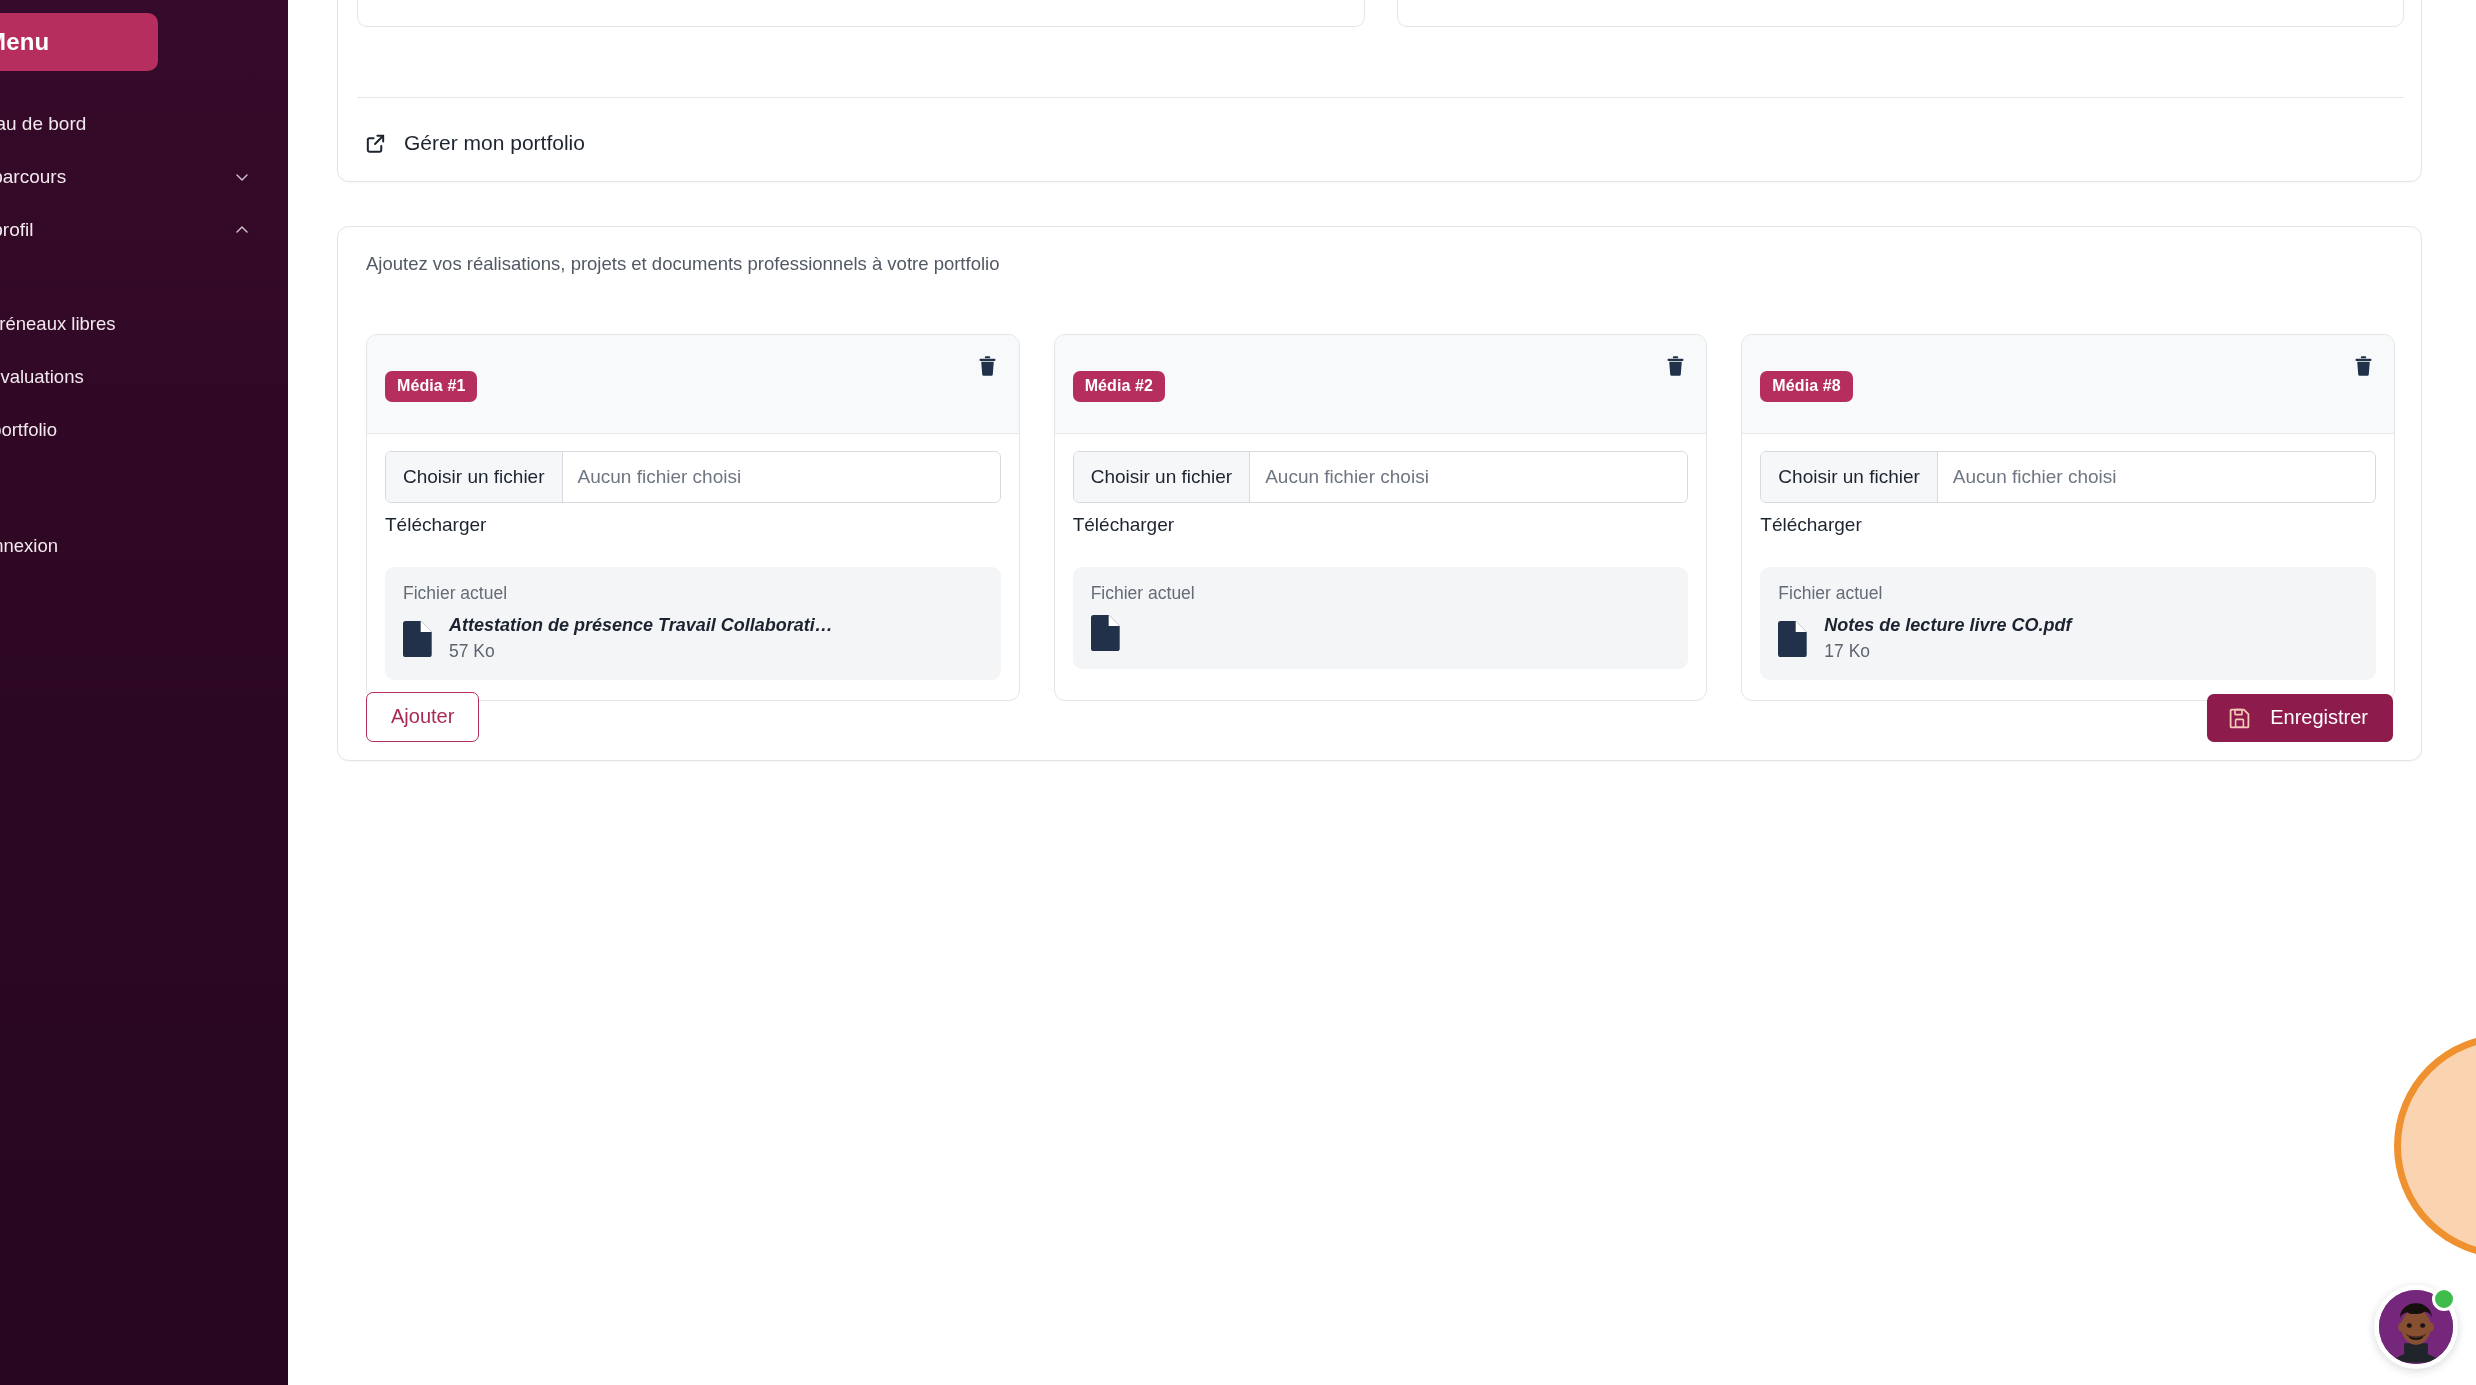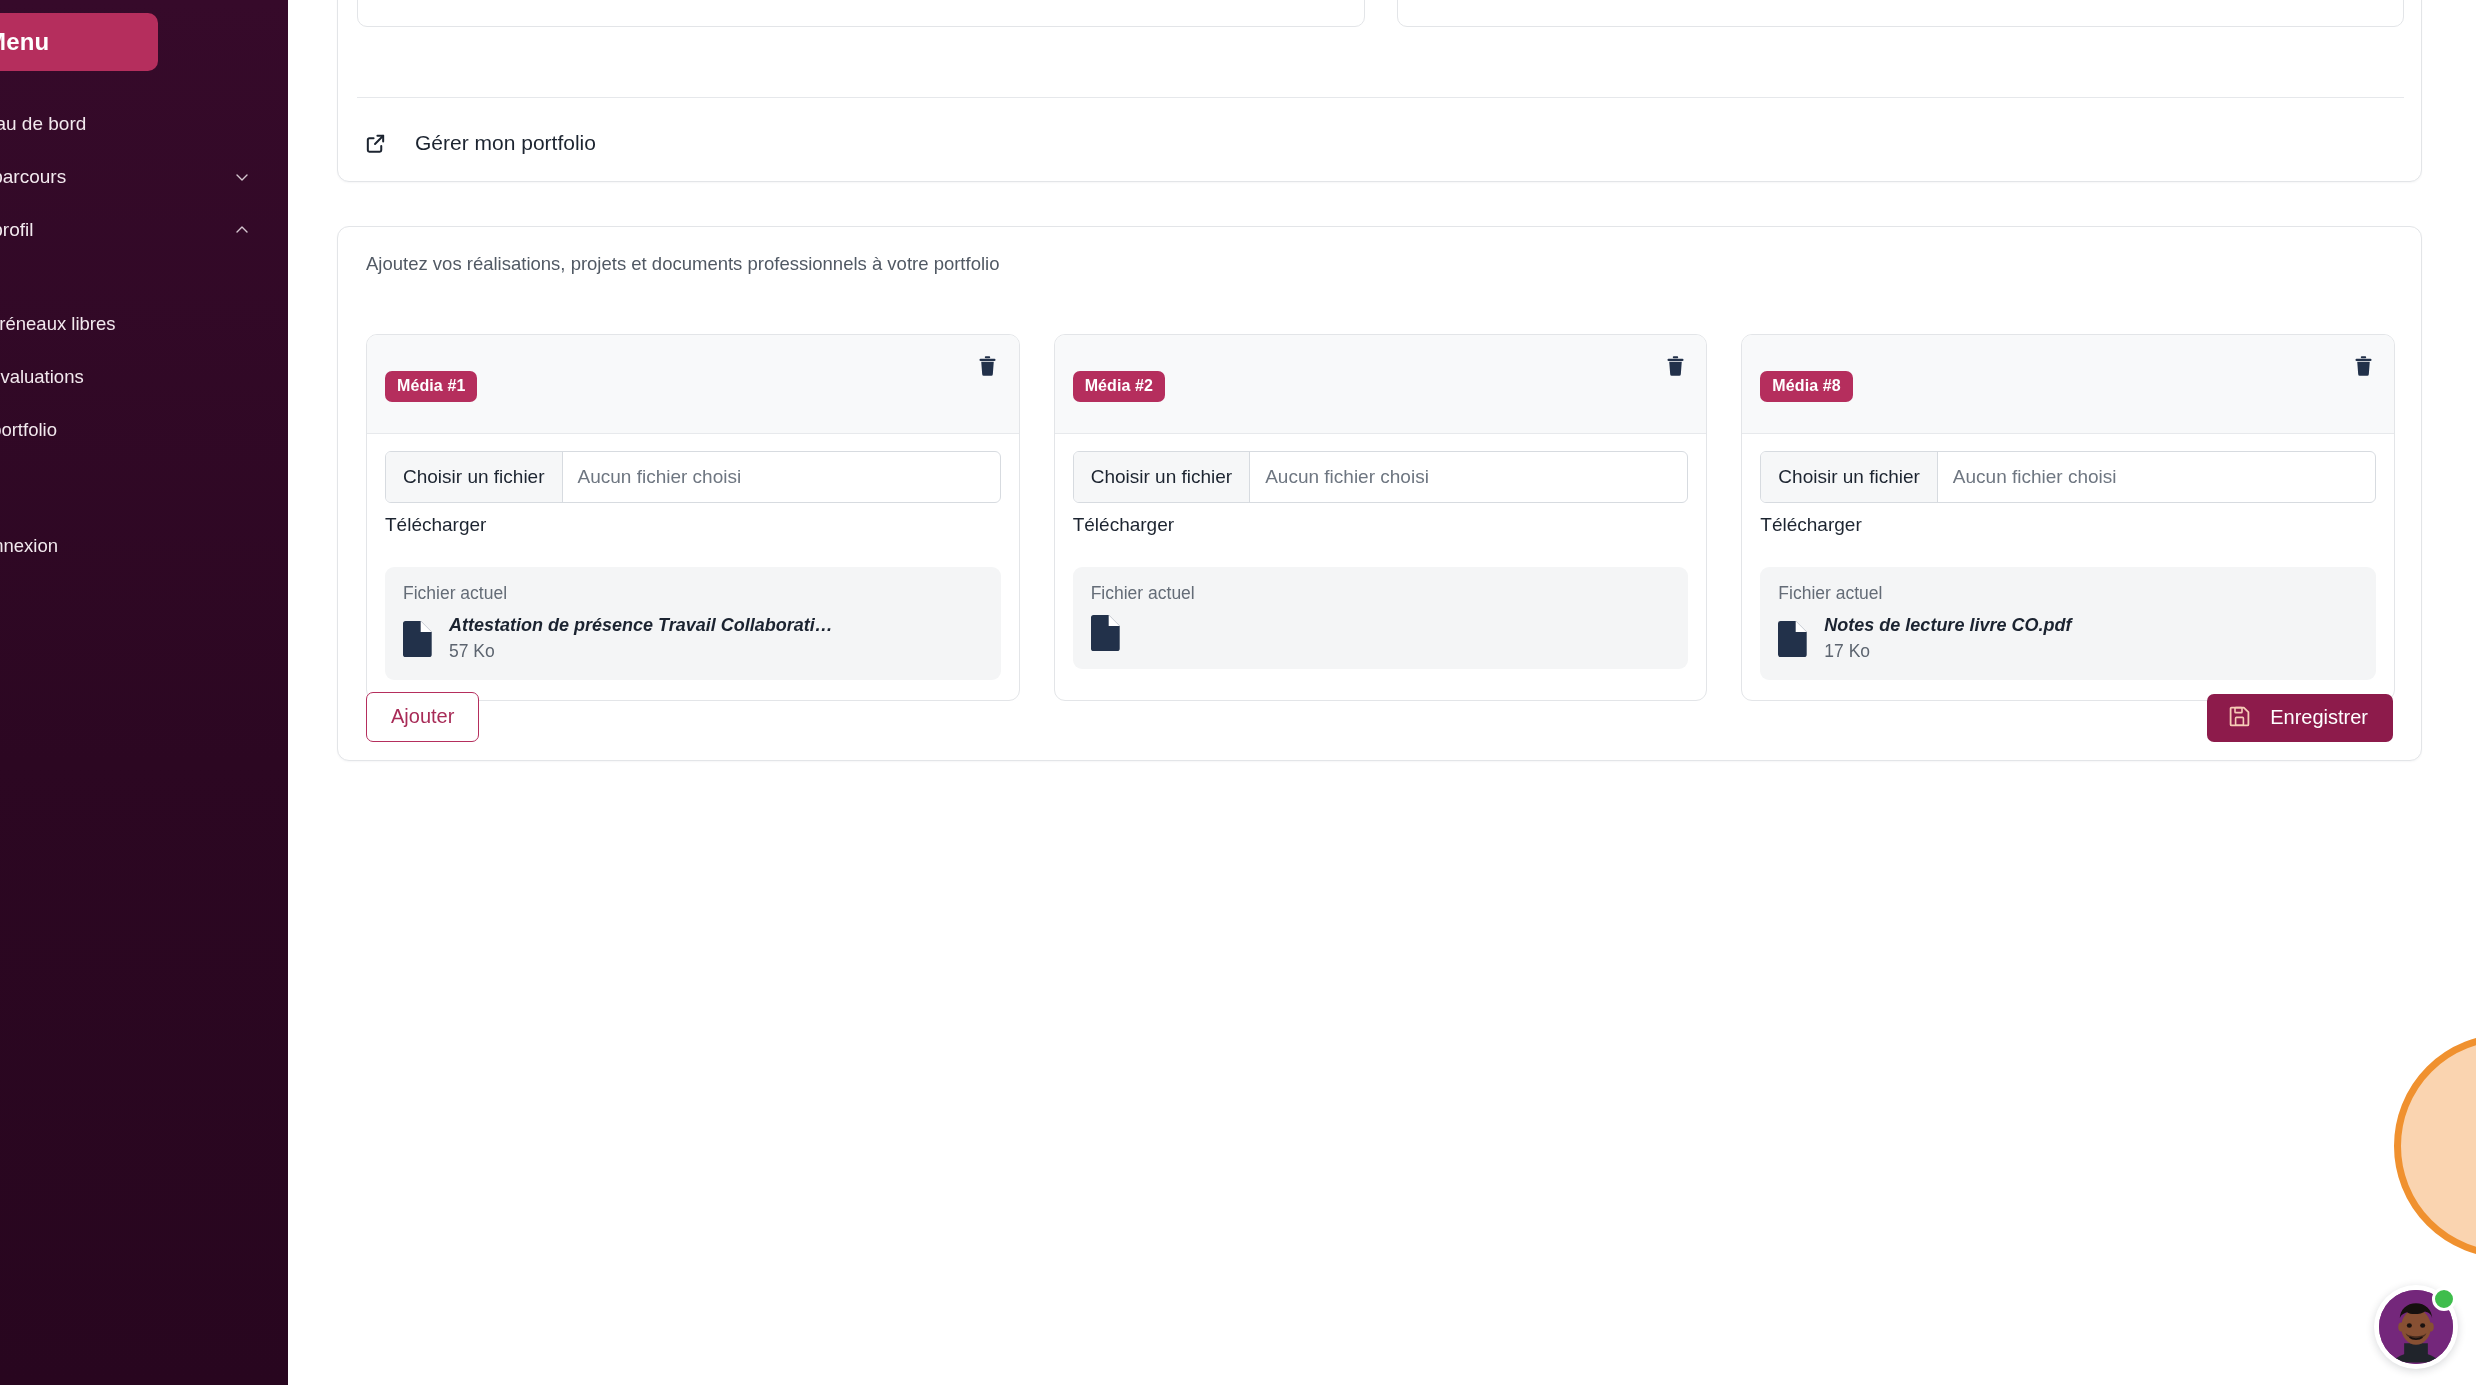--- a/index.html
+++ b/index.html
@@ -85,21 +85,21 @@
     border-radius: 10px;
     padding: 14px 20px;
   }
 
   .divider-h {
     position: absolute; left: 19px; top: 328px;
     width: 2047px; height: 1px; background: #E6E8EB;
   }
   .portfolio-link {
     position: absolute; left: 26px; top: 362px;
-    display: flex; align-items: center; gap: 28px;
+    display: flex; align-items: center; gap: 17px;
     font-size: 21px; color: #1C2430; font-weight: 400;
     cursor: pointer;
   }
   .portfolio-link .ext-ico { width: 23px; height: 23px; display: block; }
 
   
   .card-docs {
     position: absolute; left: 49px; top: 226px;
     width: 2085px; height: 535px;
     padding: 26px 28px 0 28px;
@@ -198,21 +198,21 @@
     position: absolute; left: 28px; bottom: 18px;
     padding: 12px 24px 13px 24px;
     background: #ffffff;
     border: 1px solid #B52E5D;
     border-radius: 7px;
     color: #A82B57; font-size: 20px;
     cursor: pointer; font-family: inherit;
   }
   .btn-save {
     position: absolute; right: 28px; bottom: 18px;
-    display: flex; align-items: flex-start; gap: 20px;
+    display: flex; align-items: flex-end; gap: 20px;
     padding: 12px 25px 13px 22px;
     background: #8D1B4B;
     border: 0; border-radius: 7px;
     color: #ffffff; font-size: 20px;
     cursor: pointer; font-family: inherit;
   }
   .btn-save .save-ico { width: 21px; height: 21px; display: block; }
 
   
   .click-ring {

